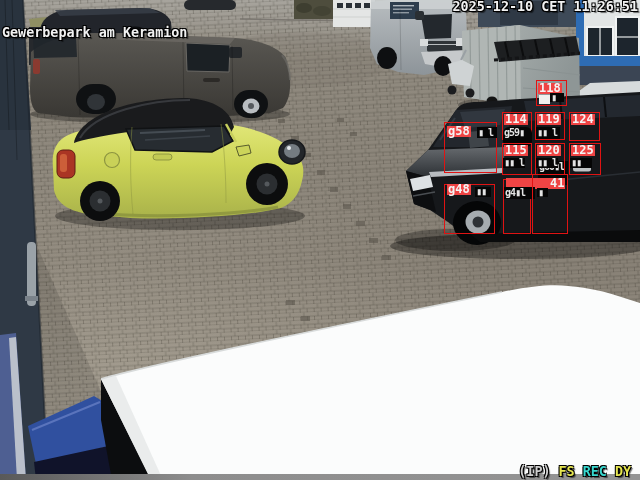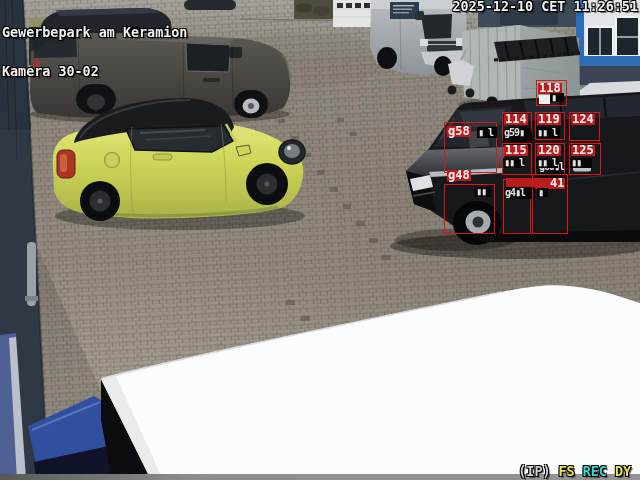--- a/index.html
+++ b/index.html
@@ -15,21 +15,21 @@
   #osd-bottom-left{left:2px;bottom:2px;}
   #osd-bottom-right{right:9px;bottom:2px;}
   .tok{margin-right:8px;}
   .tok:last-child{margin-right:0;}
   
   #bottom-bar{position:absolute;left:0;bottom:0;width:640px;height:6px;
               background:linear-gradient(90deg,#595959,#8d8d8d 30%,#949494);}
   
   #detections{position:absolute;left:0;top:0;width:640px;height:480px;}
   .det{position:absolute;border:1.5px solid #e01313;box-sizing:border-box;}
-  .det-label{position:absolute;background:#b91c1c;color:#f4f4f4;
+  .det-label{position:absolute;background:#ef4444;color:#f4f4f4;
              font:bold 12px/11px "DejaVu Sans Mono",monospace;padding:0 1px;white-space:pre;}
   .det-mask{position:absolute;background:#050505;color:#e3e3e3;overflow:hidden;
             font:bold 10px "DejaVu Sans Mono",monospace;white-space:pre;letter-spacing:-1px;
             padding-left:1px;box-sizing:border-box;}
 </style>
 </head>
 <body>
 
 <div id="stage">
 
@@ -323,30 +323,29 @@
       <div class="det" style="border-color: rgb(224, 19, 19); left: 502px; top: 143px; width: 30px; height: 32px;"></div>
       <div class="det-label" style="left: 504px; top: 145px;">115</div>
       <div class="det-mask" style="left: 503px; top: 158px; width: 22px; height: 10px; line-height: 10px;">▮▮ l</div>
       <div class="det" style="border-color: rgb(224, 19, 19); left: 535px; top: 143px; width: 30px; height: 32px;"></div>
       <div class="det-label" style="left: 537px; top: 145px;">120</div>
       <div class="det-mask" style="left: 536px; top: 158px; width: 22px; height: 10px; line-height: 10px;">▮▮ l</div>
       <div class="det" style="border-color: rgb(224, 19, 19); left: 569px; top: 143px; width: 32px; height: 32px;"></div>
       <div class="det-label" style="left: 571px; top: 145px;">125</div>
       <div class="det-mask" style="left: 570px; top: 158px; width: 22px; height: 10px; line-height: 10px;">▮▮</div>
       <div class="det" style="border-color: rgb(224, 19, 19); left: 444px; top: 184px; width: 51px; height: 50px;"></div>
-      <div class="det-label" style="left: 447px; top: 170px;">g48</div>
+      <div class="det-label" style="left: 447px; top: 184px;">g48</div>
       <div class="det-mask" style="left: 475px; top: 187px; width: 16px; height: 10px; line-height: 10px;">▮▮</div>
       <div class="det" style="border-color: rgb(224, 19, 19); left: 503px; top: 179px; width: 28px; height: 55px;"></div>
       <div class="det-label" style="left: 506px; top: 178px; padding-left: 44px;">41</div>
       <div class="det-mask" style="left: 504px; top: 187px; width: 31px; height: 12px; line-height: 12px;">g4▮l</div>
       <div class="det-mask" style="left: 537px; top: 188px; width: 11px; height: 9px; line-height: 9px;">▮</div>
       <div class="det" style="border-color: rgb(224, 19, 19); left: 532px; top: 174px; width: 36px; height: 60px;"></div>
     </div>
 
   <div id="bottom-bar"></div>
 
   <div class="osd" id="osd-top-left">
     <div>Gewerbepark am Keramion</div>
-    <div>Kamera 30-02</div>
   </div>
   <div class="osd" id="osd-top-right">2025-12-10 CET 11:26:51</div>
   <div class="osd" id="osd-bottom-right"><span class="tok" style="color: rgb(207, 207, 207);">(IP)</span><span class="tok" style="color: rgb(230, 230, 80);">FS</span><span class="tok" style="color: rgb(56, 216, 207); margin-top: 28px;">REC</span><span class="tok" style="color: rgb(230, 230, 80);">DY</span></div>
 </div>
 
 </body></html>

